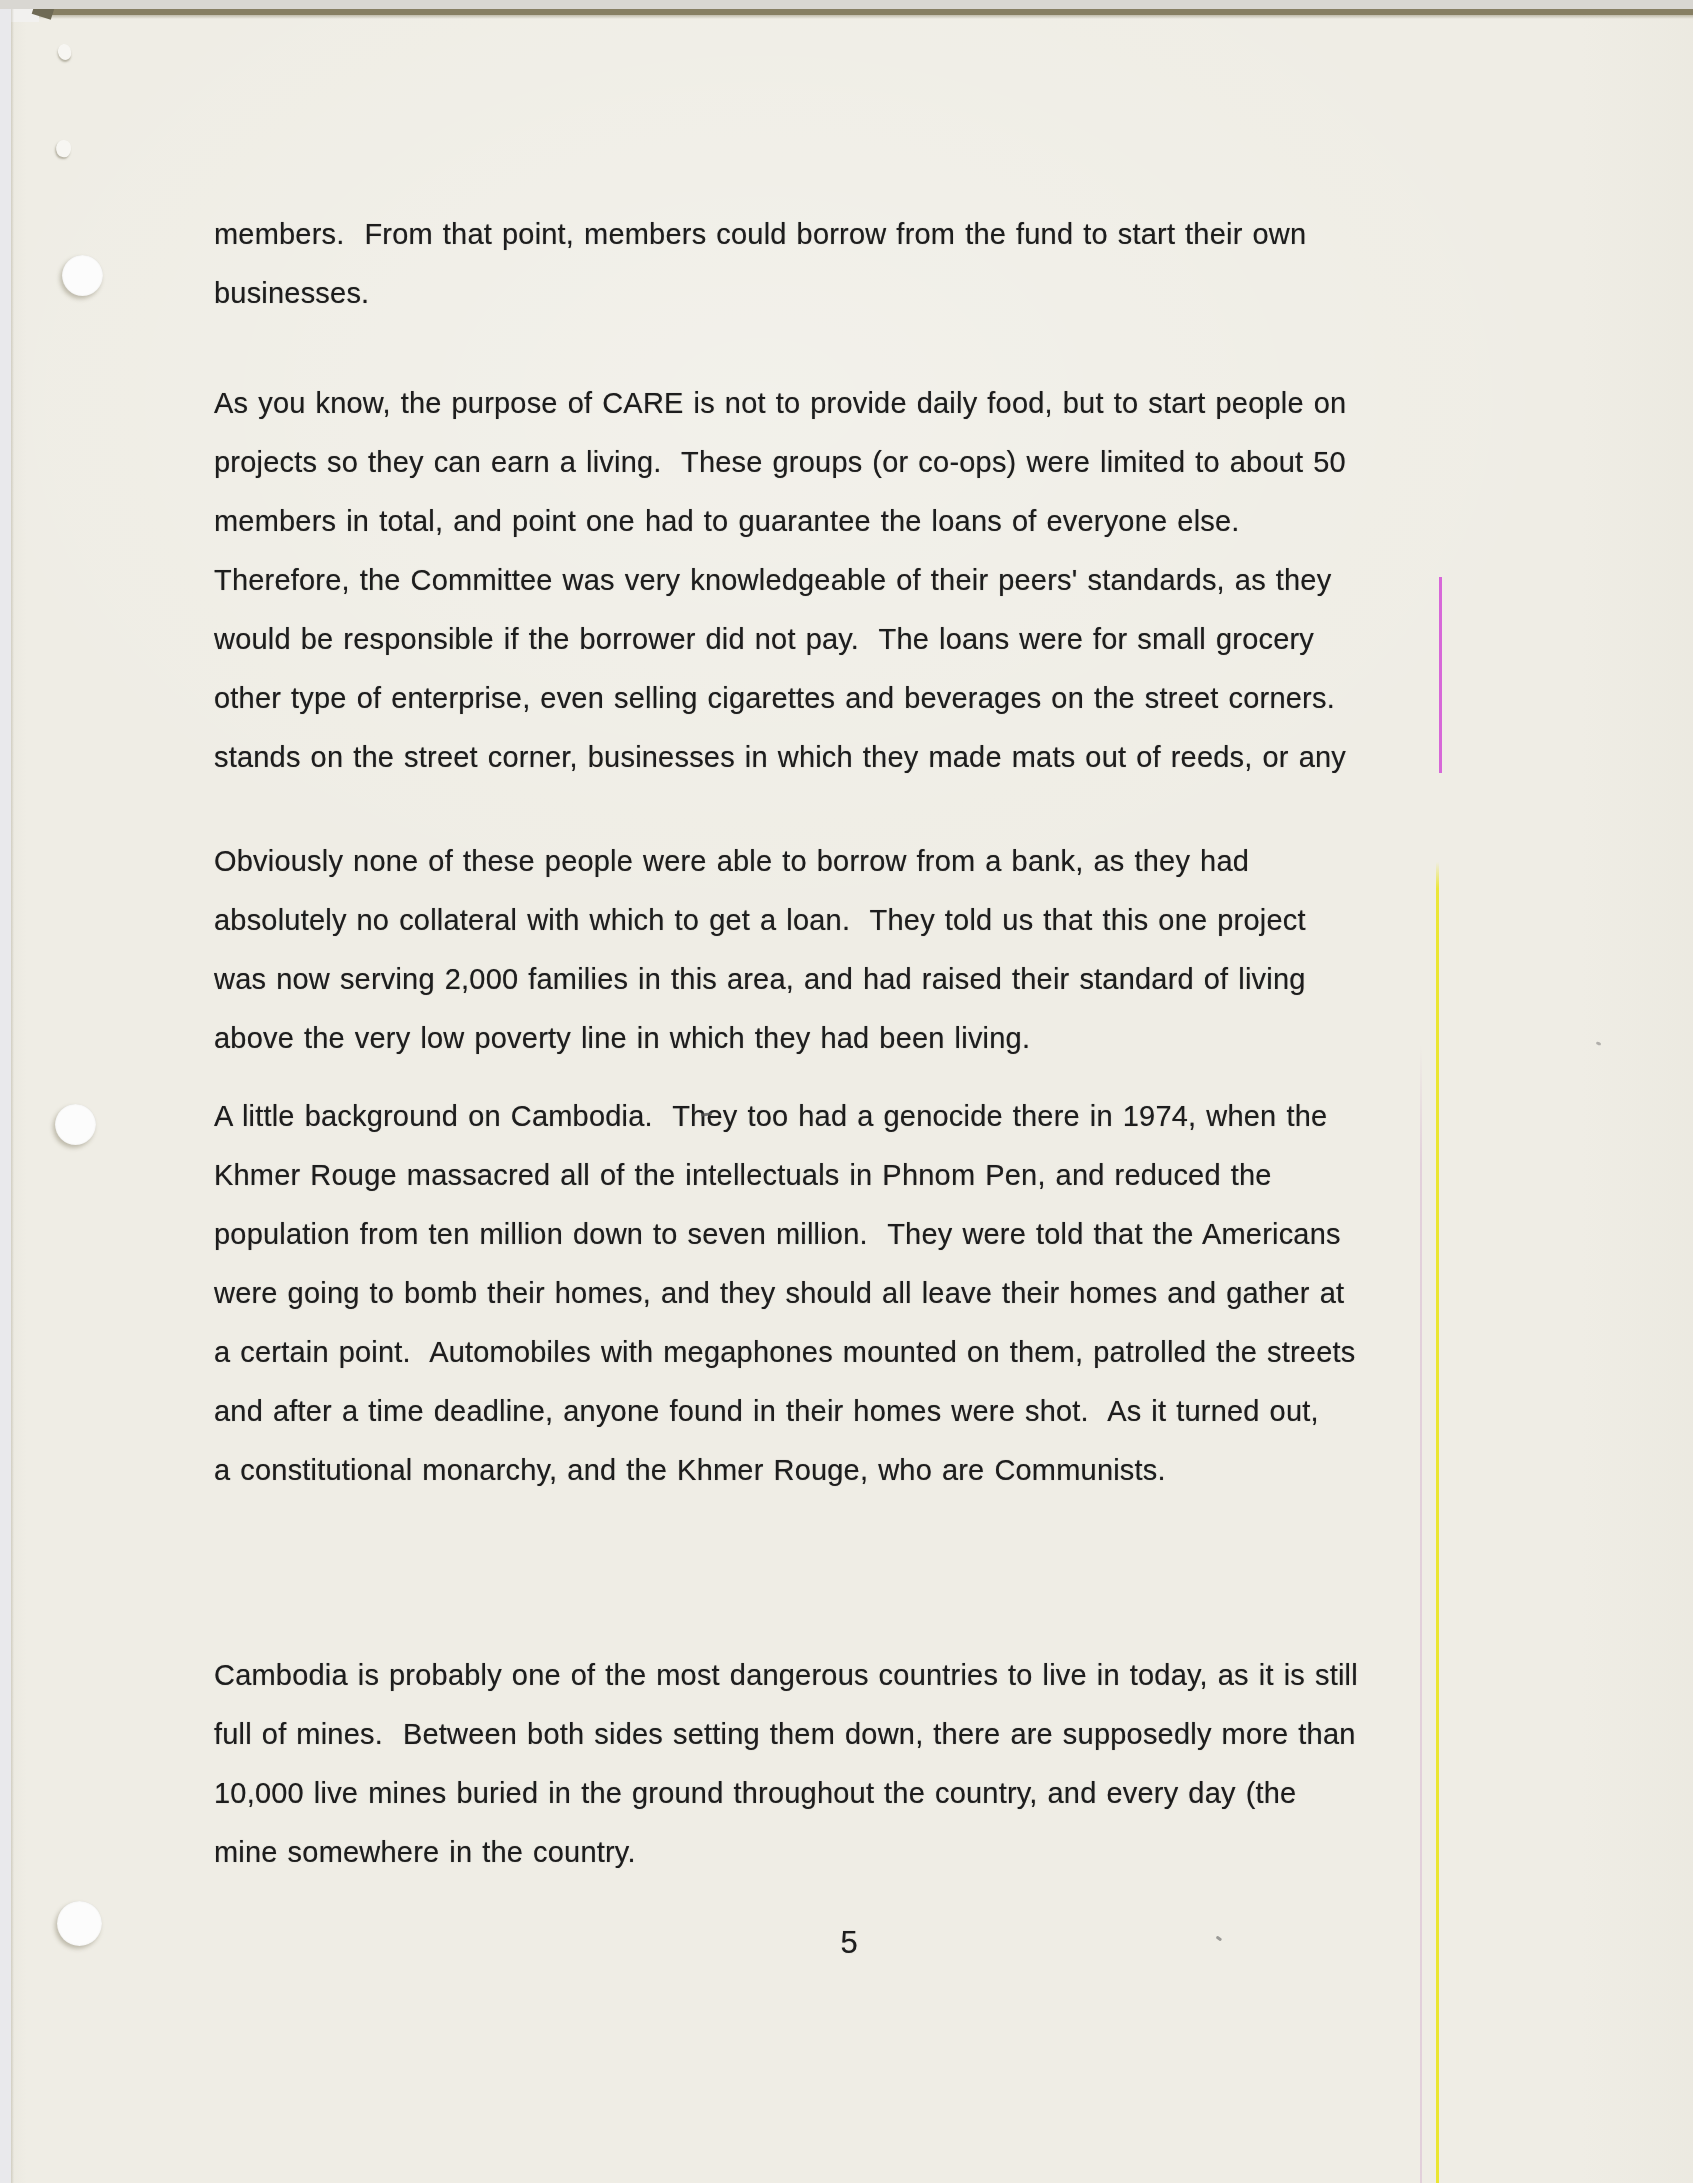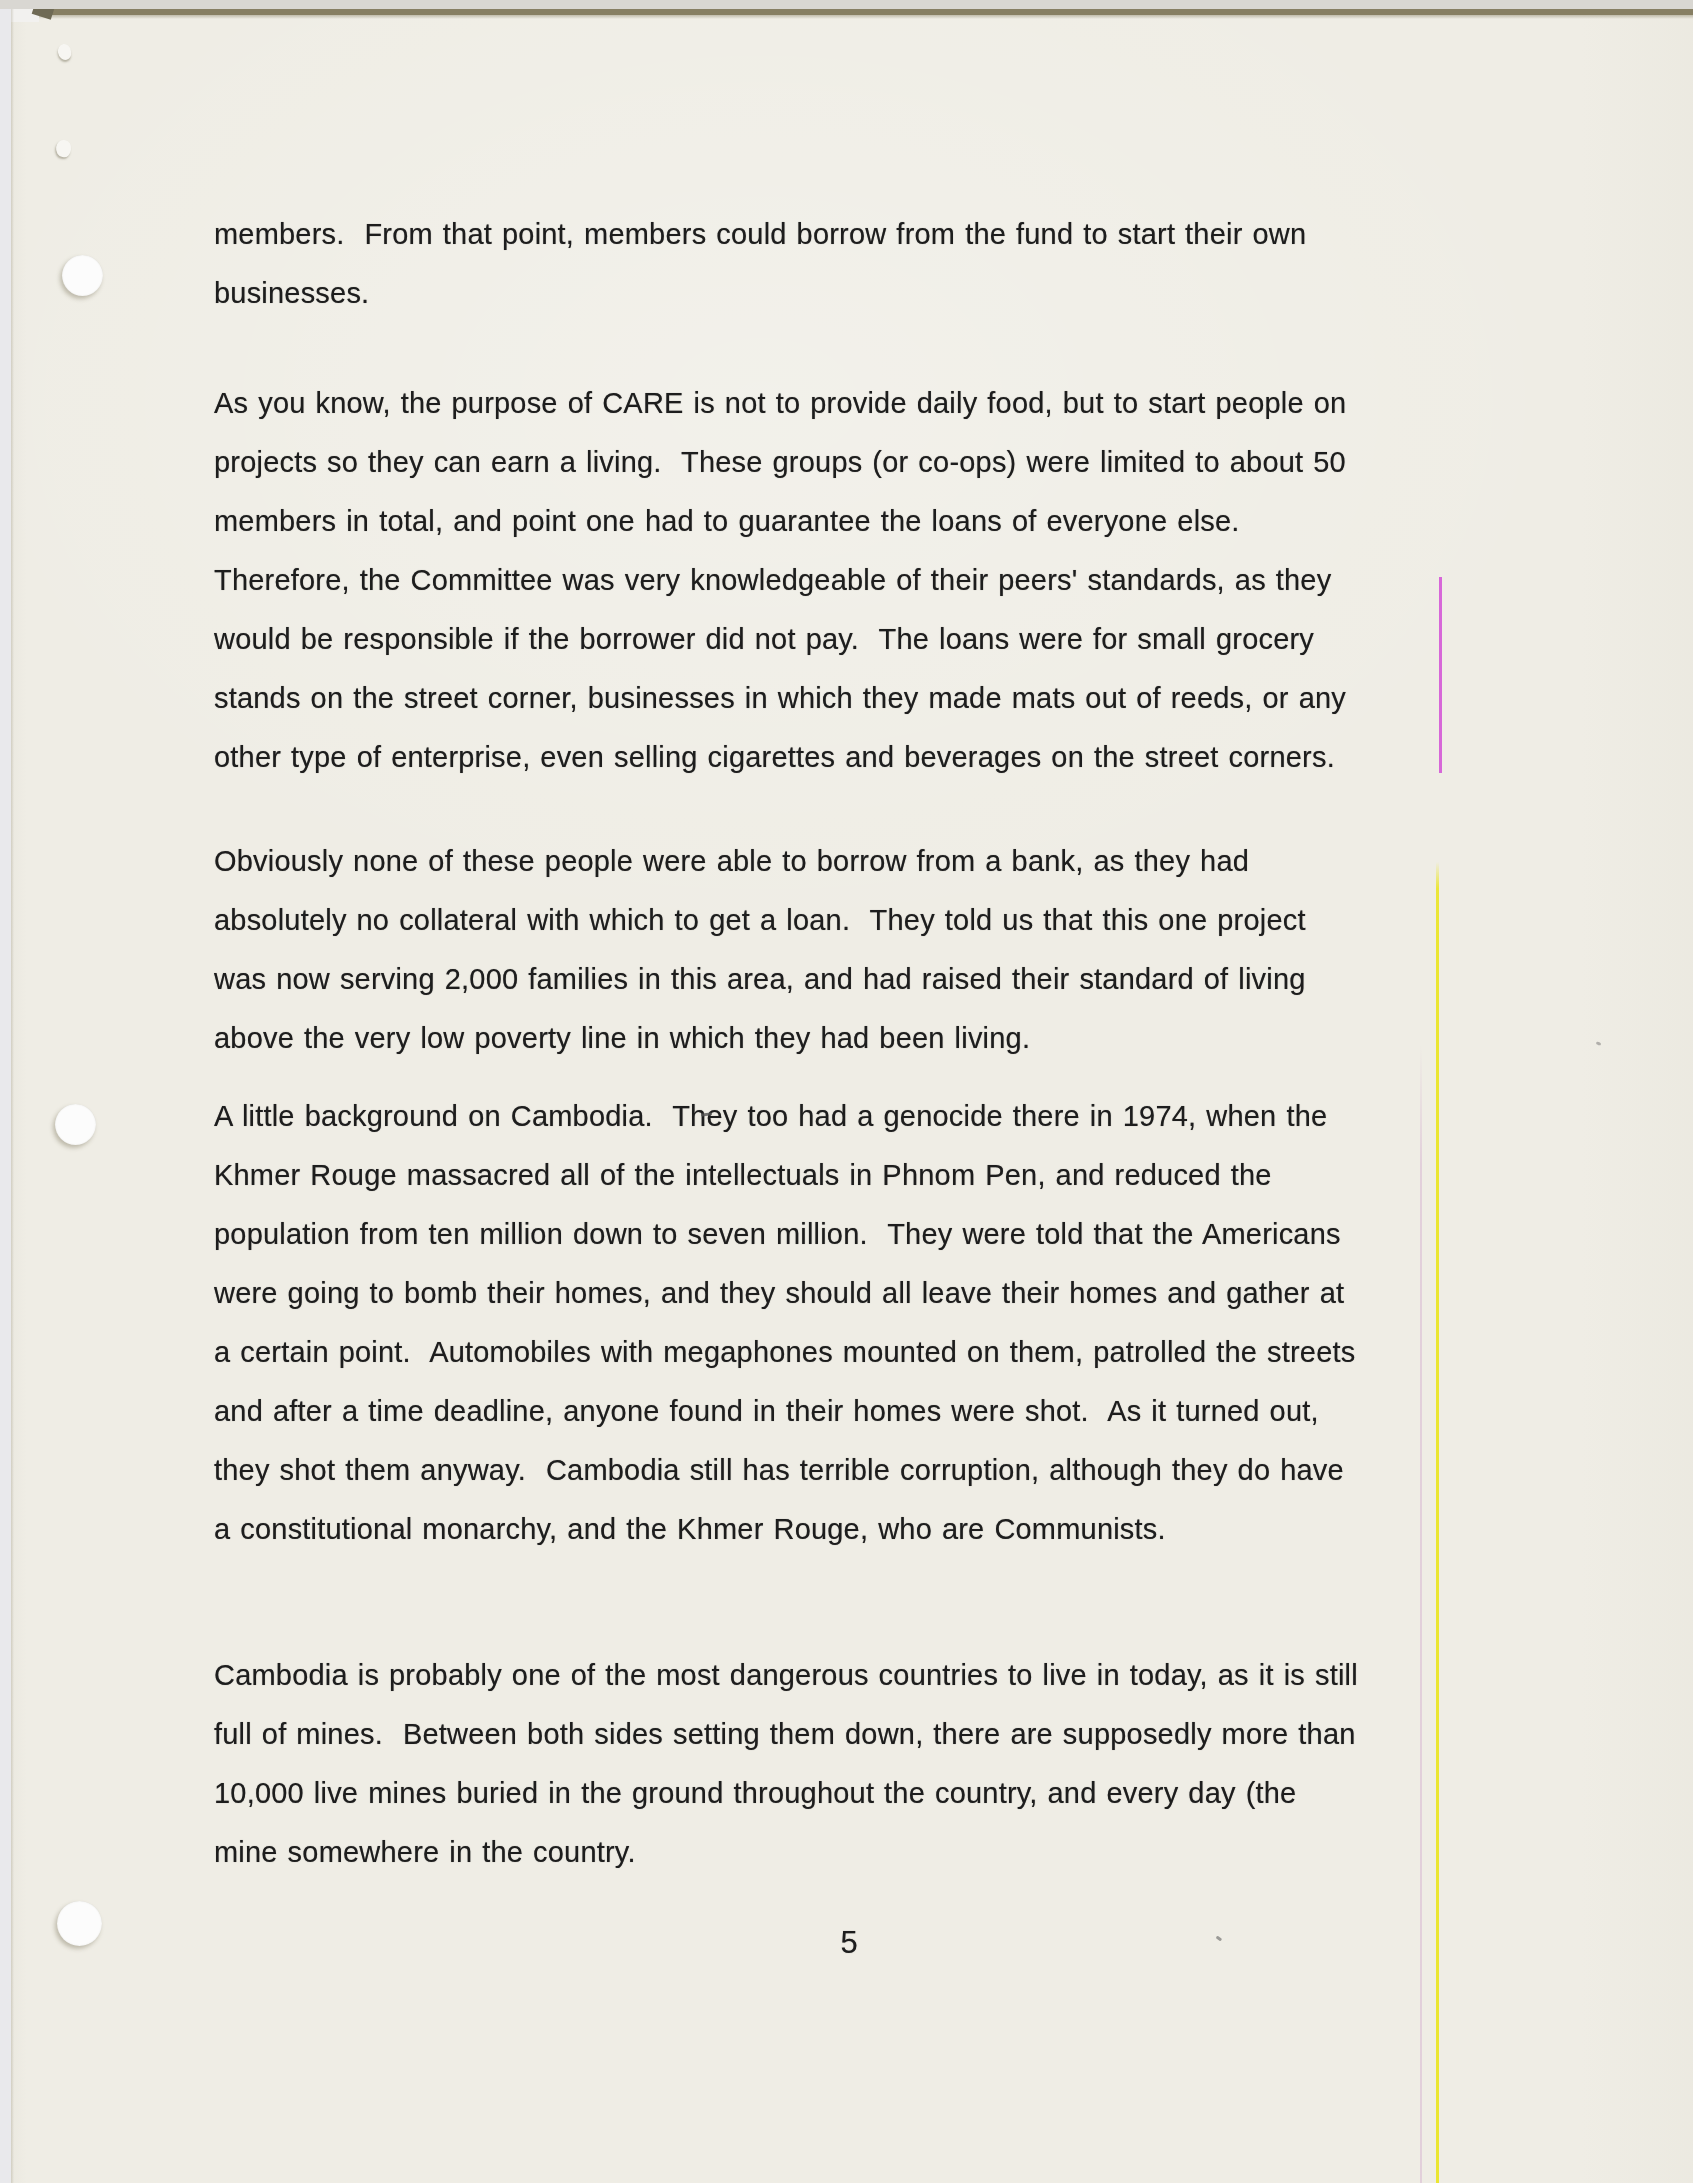--- a/index.html
+++ b/index.html
@@ -93,37 +93,36 @@
     <div class="para p1">
         <div class="tline">members.  From that point, members could borrow from the fund to start their own</div>
         <div class="tline">businesses.</div>
       </div>
     <div class="para p2">
         <div class="tline">As you know, the purpose of CARE is not to provide daily food, but to start people on</div>
         <div class="tline">projects so they can earn a living.  These groups (or co-ops) were limited to about 50</div>
         <div class="tline">members in total, and point one had to guarantee the loans of everyone else.</div>
         <div class="tline">Therefore, the Committee was very knowledgeable of their peers' standards, as they</div>
         <div class="tline">would be responsible if the borrower did not pay.  The loans were for small grocery</div>
+        <div class="tline">other type of enterprise, even selling cigarettes and beverages on the street corners.</div>
         <div class="tline">stands on the street corner, businesses in which they made mats out of reeds, or any</div>
-        <div class="tline">other type of enterprise, even selling cigarettes and beverages on the street corners.</div>
       </div>
     <div class="para p3">
         <div class="tline">Obviously none of these people were able to borrow from a bank, as they had</div>
         <div class="tline">absolutely no collateral with which to get a loan.  They told us that this one project</div>
         <div class="tline">was now serving 2,000 families in this area, and had raised their standard of living</div>
         <div class="tline">above the very low poverty line in which they had been living.</div>
       </div>
     <div class="para p4">
         <div class="tline">A little background on Cambodia.  They too had a genocide there in 1974, when the</div>
         <div class="tline">Khmer Rouge massacred all of the intellectuals in Phnom Pen, and reduced the</div>
         <div class="tline">population from ten million down to seven million.  They were told that the Americans</div>
         <div class="tline">were going to bomb their homes, and they should all leave their homes and gather at</div>
         <div class="tline">a certain point.  Automobiles with megaphones mounted on them, patrolled the streets</div>
         <div class="tline">and after a time deadline, anyone found in their homes were shot.  As it turned out,</div>
-        <div class="tline">they shot them anyway.  Cambodia still has terrible corruption, although they do have</div>
         <div class="tline">a constitutional monarchy, and the Khmer Rouge, who are Communists.</div>
       </div>
     <div class="para p5">
         <div class="tline">Cambodia is probably one of the most dangerous countries to live in today, as it is still</div>
         <div class="tline">full of mines.  Between both sides setting them down, there are supposedly more than</div>
         <div class="tline">10,000 live mines buried in the ground throughout the country, and every day (the</div>
         <div class="tline">mine somewhere in the country.</div>
       </div>
   </div>
 

